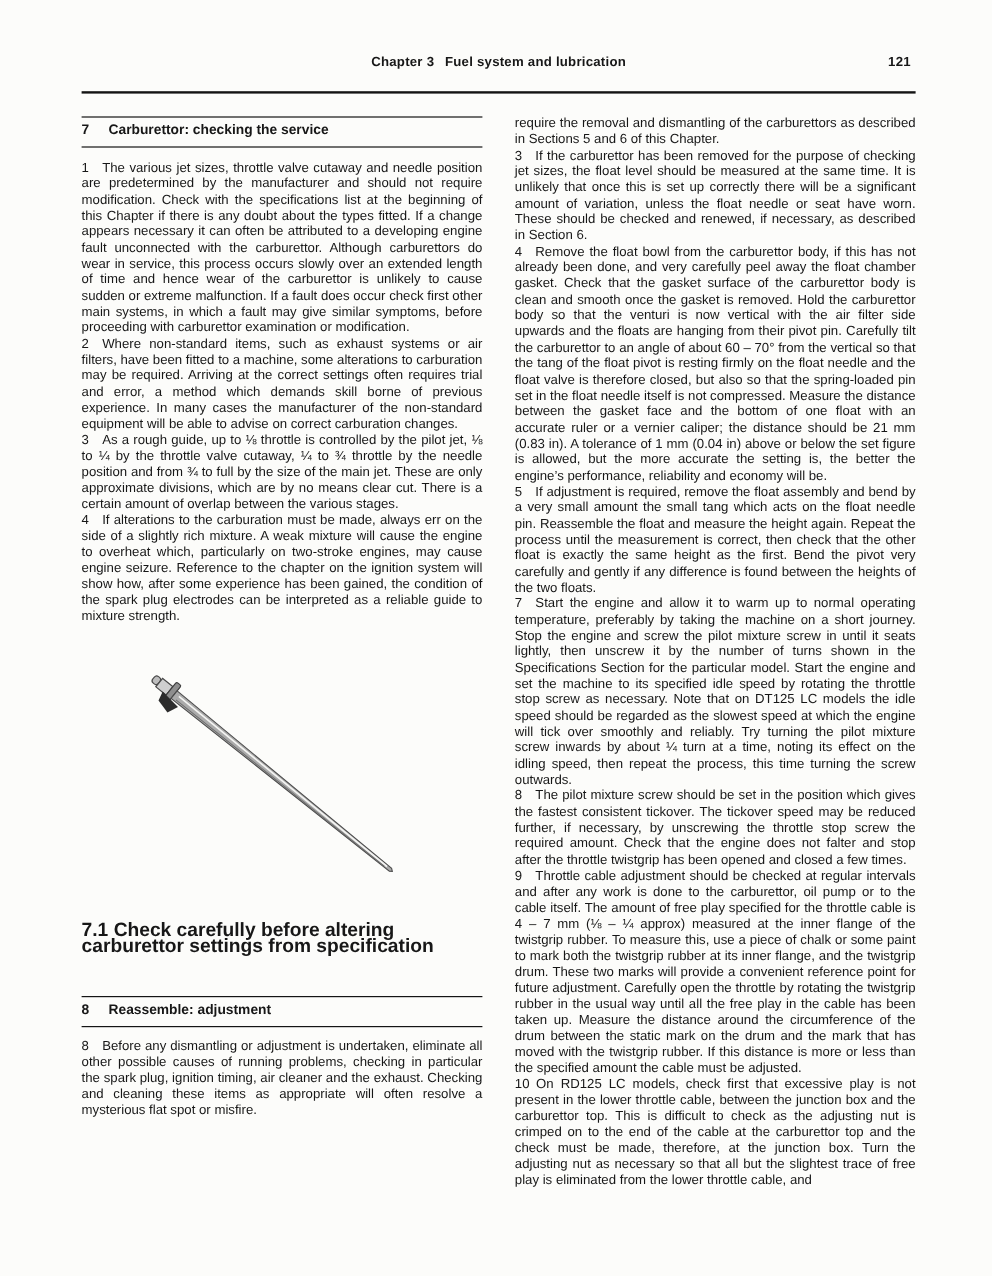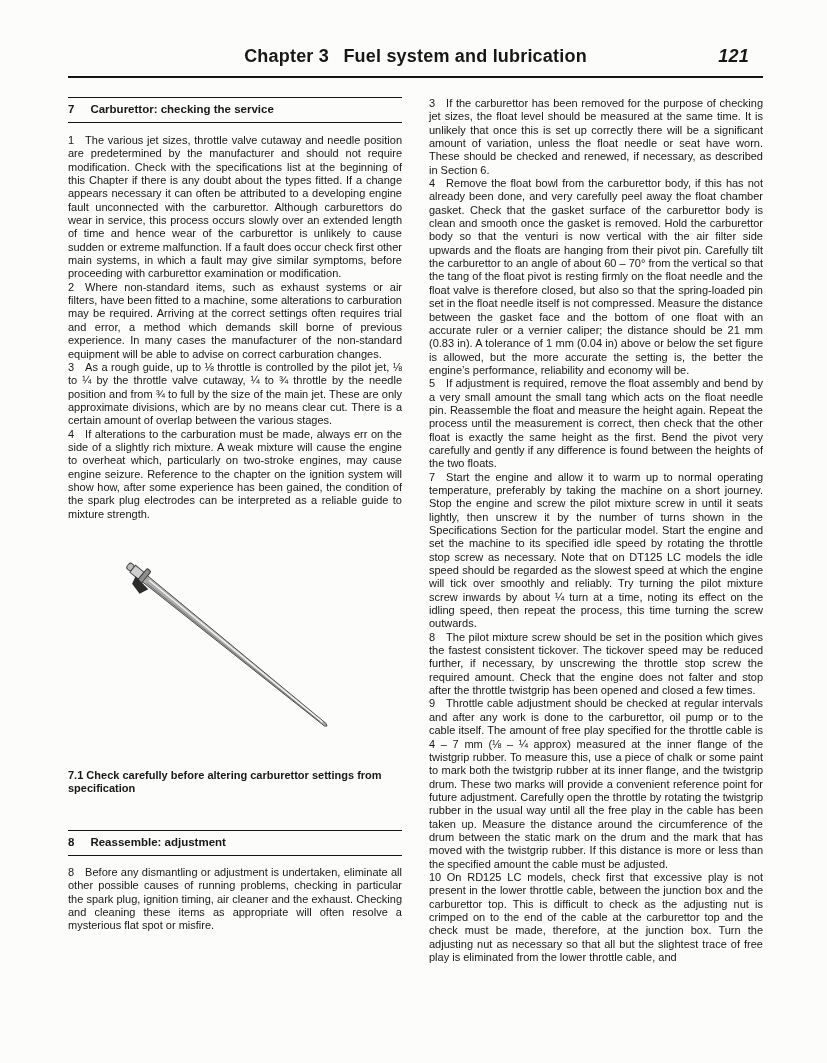--- a/index.html
+++ b/index.html
@@ -10,29 +10,29 @@
     background:#fcfcfa;
     box-sizing:border-box;
     padding:46px 64px 0 68px;
     font-family:"Liberation Sans", sans-serif;
     color:#171717;
   }
   
   .page-header{
     position:relative;
     height:18px;
-    font-size:18px;
+    font-size:11px;
     font-weight:700;
     letter-spacing:.2px;
   }
   .page-header .chapter{
     position:absolute;left:0;right:0;text-align:center;
   }
   .page-header .pnum{
-    position:absolute;right:14px;top:0;font-style:italic;
+    position:absolute;right:4px;top:0;
   }
   .header-rule{
     border:none;border-top:2.2px solid #141414;margin:12px 0 0 0;
   }
   
   .columns{
     display:flex;gap:27px;margin-top:19px;
   }
   .col{
     width:334px;
@@ -52,21 +52,21 @@
     font-weight:700;
     text-align:left;
     line-height:13px;
   }
   .section-heading.second{margin-top:34px;margin-bottom:10px;}
   .section-heading.first{margin-bottom:11px;}
   
   figure{margin:10px 0 0 0;}
   figure svg{display:block;}
   figcaption{
-    font-size:11px;
+    font-size:16px;
     font-weight:700;
     line-height:13.5px;
     text-align:left;
     margin-top:8px;
   }
 </style>
 </head>
 <body>
 
 <div class="page">
@@ -112,20 +112,21 @@
 
       <div class="section-heading second">
         <span>8</span>
         <span>Reassemble: adjustment</span>
       </div>
 
       <p>8  Before any dismantling or adjustment is undertaken, eliminate all other possible causes of running problems, checking in particular the spark plug, ignition timing, air cleaner and the exhaust. Checking and cleaning these items as appropriate will often resolve a mysterious flat spot or misfire.</p>
     </div>
 
     <div class="col">
+      <p>require the removal and dismantling of the carburettors as described in Sections 5 and 6 of this Chapter.</p>
       <p>3  If the carburettor has been removed for the purpose of checking jet sizes, the float level should be measured at the same time. It is unlikely that once this is set up correctly there will be a significant amount of variation, unless the float needle or seat have worn. These should be checked and renewed, if necessary, as described in Section 6.</p>
       <p>4  Remove the float bowl from the carburettor body, if this has not already been done, and very carefully peel away the float chamber gasket. Check that the gasket surface of the carburettor body is clean and smooth once the gasket is removed. Hold the carburettor body so that the venturi is now vertical with the air filter side upwards and the floats are hanging from their pivot pin. Carefully tilt the carburettor to an angle of about 60 – 70° from the vertical so that the tang of the float pivot is resting firmly on the float needle and the float valve is therefore closed, but also so that the spring-loaded pin set in the float needle itself is not compressed. Measure the distance between the gasket face and the bottom of one float with an accurate ruler or a vernier caliper; the distance should be 21 mm (0.83 in). A tolerance of 1 mm (0.04 in) above or below the set figure is allowed, but the more accurate the setting is, the better the engine’s performance, reliability and economy will be.</p>
       <p>5  If adjustment is required, remove the float assembly and bend by a very small amount the small tang which acts on the float needle pin. Reassemble the float and measure the height again. Repeat the process until the measurement is correct, then check that the other float is exactly the same height as the first. Bend the pivot very carefully and gently if any difference is found between the heights of the two floats.</p>
       <p>7  Start the engine and allow it to warm up to normal operating temperature, preferably by taking the machine on a short journey. Stop the engine and screw the pilot mixture screw in until it seats lightly, then unscrew it by the number of turns shown in the Specifications Section for the particular model. Start the engine and set the machine to its specified idle speed by rotating the throttle stop screw as necessary. Note that on DT125 LC models the idle speed should be regarded as the slowest speed at which the engine will tick over smoothly and reliably. Try turning the pilot mixture screw inwards by about ¼ turn at a time, noting its effect on the idling speed, then repeat the process, this time turning the screw outwards.</p>
       <p>8  The pilot mixture screw should be set in the position which gives the fastest consistent tickover. The tickover speed may be reduced further, if necessary, by unscrewing the throttle stop screw the required amount. Check that the engine does not falter and stop after the throttle twistgrip has been opened and closed a few times.</p>
       <p>9  Throttle cable adjustment should be checked at regular intervals and after any work is done to the carburettor, oil pump or to the cable itself. The amount of free play specified for the throttle cable is 4 – 7 mm (⅛ – ¼ approx) measured at the inner flange of the twistgrip rubber. To measure this, use a piece of chalk or some paint to mark both the twistgrip rubber at its inner flange, and the twistgrip drum. These two marks will provide a convenient reference point for future adjustment. Carefully open the throttle by rotating the twistgrip rubber in the usual way until all the free play in the cable has been taken up. Measure the distance around the circumference of the drum between the static mark on the drum and the mark that has moved with the twistgrip rubber. If this distance is more or less than the specified amount the cable must be adjusted.</p>
       <p>10 On RD125 LC models, check first that excessive play is not present in the lower throttle cable, between the junction box and the carburettor top. This is difficult to check as the adjusting nut is crimped on to the end of the cable at the carburettor top and the check must be made, therefore, at the junction box. Turn the adjusting nut as necessary so that all but the slightest trace of free play is eliminated from the lower throttle cable, and</p>
     </div>
 
   </div>

